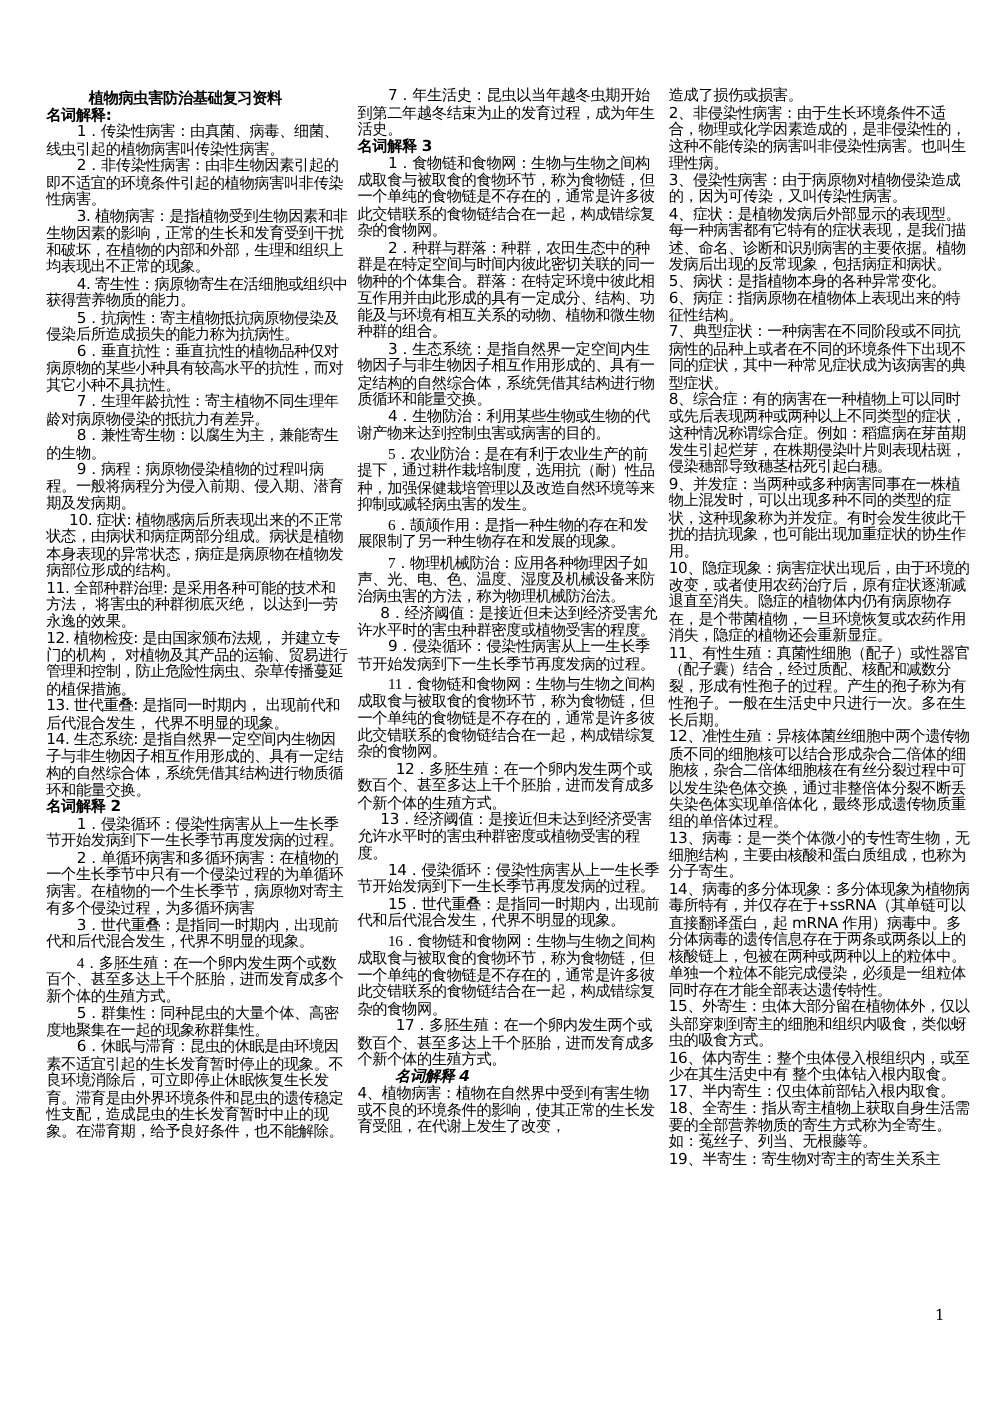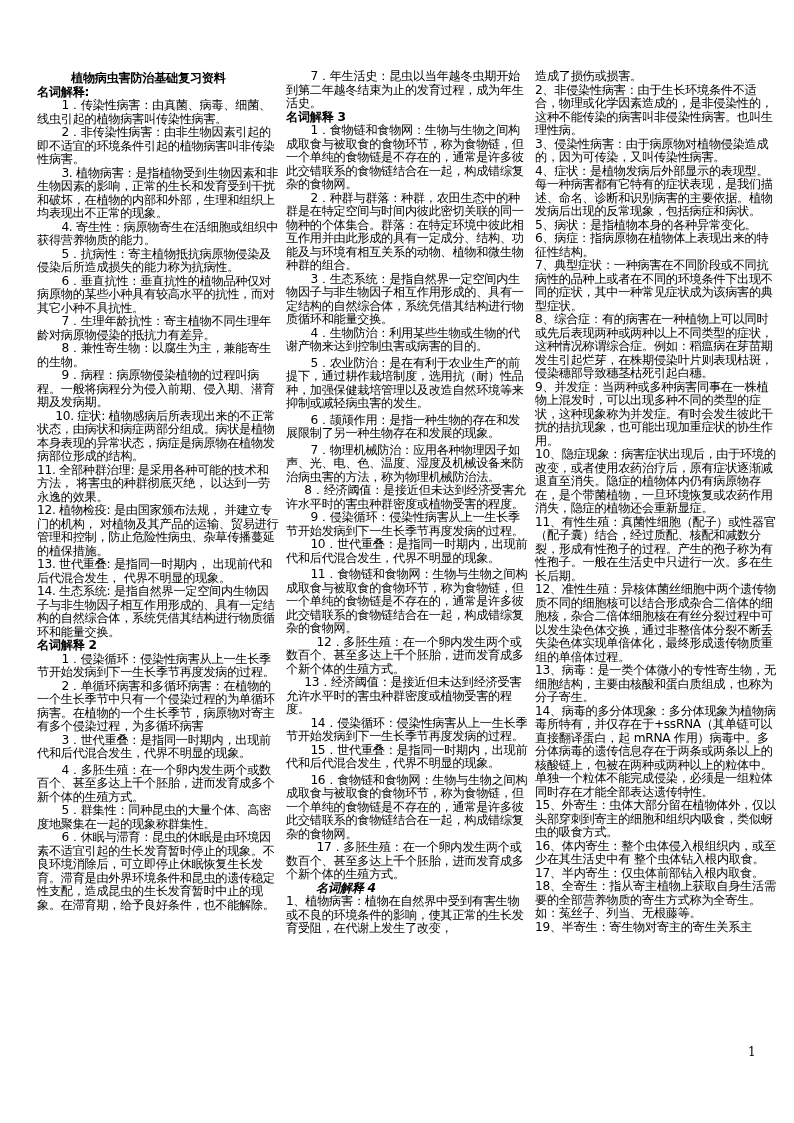--- a/index.html
+++ b/index.html
@@ -10,21 +10,21 @@
          letter-spacing:-0.3px; word-break:break-all; }
   .col1 { left:37px; top:72px; }
   .col2 { left:286px; }
   .col3 { left:535px; }
   .title { font-weight:bold; font-size:12.2px; text-align:left; padding-left:34px; }
   .h { font-weight:bold; }
   .h.indent { padding-left:30px;font-style:italic; }
   .p { margin:0; }
   .ind { text-indent:2em; }
   .ind1 { text-indent:1.5em; }
-  .gap { margin-top:3px; }
+  .gap { margin-top:3px;font-family:Liberation Serif, serif; }
   .pagenum { position:absolute; left:748px; top:1045px; font-family:"DejaVu Serif", serif; font-size:12px; }
 </style>
 </head>
 <body>
 
 <div class="page">
 
   <div class="col col1">
     <div class="title">植物病虫害防治基础复习资料</div>
     <div class="h">名词解释:</div>
@@ -56,30 +56,29 @@
     <div class="h">名词解释 3</div>
     <p class="p ind">1．食物链和食物网：生物与生物之间构成取食与被取食的食物环节，称为食物链，但一个单纯的食物链是不存在的，通常是许多彼此交错联系的食物链结合在一起，构成错综复杂的食物网。</p>
     <p class="p ind">2．种群与群落：种群，农田生态中的种群是在特定空间与时间内彼此密切关联的同一物种的个体集合。群落：在特定环境中彼此相互作用并由此形成的具有一定成分、结构、功能及与环境有相互关系的动物、植物和微生物种群的组合。</p>
     <p class="p ind">3．生态系统：是指自然界一定空间内生物因子与非生物因子相互作用形成的、具有一定结构的自然综合体，系统凭借其结构进行物质循环和能量交换。</p>
     <p class="p ind">4．生物防治：利用某些生物或生物的代谢产物来达到控制虫害或病害的目的。</p>
     <p class="p ind gap">5．农业防治：是在有利于农业生产的前提下，通过耕作栽培制度，选用抗（耐）性品种，加强保健栽培管理以及改造自然环境等来抑制或减轻病虫害的发生。</p>
     <p class="p ind gap">6．颉颃作用：是指一种生物的存在和发展限制了另一种生物存在和发展的现象。</p>
     <p class="p ind gap">7．物理机械防治：应用各种物理因子如声、光、电、色、温度、湿度及机械设备来防治病虫害的方法，称为物理机械防治法。</p>
     <p class="p ind1">8．经济阈值：是接近但未达到经济受害允许水平时的害虫种群密度或植物受害的程度。</p>
     <p class="p ind">9．侵染循环：侵染性病害从上一生长季节开始发病到下一生长季节再度发病的过程。</p>
-    <p class="p ind">10．世代重叠：是指同一时期内，出现前代和后代混合发生，代界不明显的现象。</p>
     <p class="p ind gap">11．食物链和食物网：生物与生物之间构成取食与被取食的食物环节，称为食物链，但一个单纯的食物链是不存在的，通常是许多彼此交错联系的食物链结合在一起，构成错综复杂的食物网。</p>
     <p class="p ind" style="text-indent:2.5em">12．多胚生殖：在一个卵内发生两个或数百个、甚至多达上千个胚胎，进而发育成多个新个体的生殖方式。</p>
     <p class="p ind1">13．经济阈值：是接近但未达到经济受害允许水平时的害虫种群密度或植物受害的程度。</p>
     <p class="p ind">14．侵染循环：侵染性病害从上一生长季节开始发病到下一生长季节再度发病的过程。</p>
     <p class="p ind">15．世代重叠：是指同一时期内，出现前代和后代混合发生，代界不明显的现象。</p>
     <p class="p ind gap">16．食物链和食物网：生物与生物之间构成取食与被取食的食物环节，称为食物链，但一个单纯的食物链是不存在的，通常是许多彼此交错联系的食物链结合在一起，构成错综复杂的食物网。</p>
     <p class="p ind" style="text-indent:2.5em">17．多胚生殖：在一个卵内发生两个或数百个、甚至多达上千个胚胎，进而发育成多个新个体的生殖方式。</p>
     <div class="h indent">名词解释 4</div>
-    <p class="p">1、植物病害：植物在自然界中受到有害生物或不良的环境条件的影响，使其正常的生长发育受阻，在代谢上发生了改变，</p>
+    <p class="p">4、植物病害：植物在自然界中受到有害生物或不良的环境条件的影响，使其正常的生长发育受阻，在代谢上发生了改变，</p>
   </div>
 
   <div class="col col3">
     <p class="p">造成了损伤或损害。</p>
     <p class="p">2、非侵染性病害：由于生长环境条件不适合，物理或化学因素造成的，是非侵染性的，这种不能传染的病害叫非侵染性病害。也叫生理性病。</p>
     <p class="p">3、侵染性病害：由于病原物对植物侵染造成的，因为可传染，又叫传染性病害。</p>
     <p class="p">4、症状：是植物发病后外部显示的表现型。每一种病害都有它特有的症状表现，是我们描述、命名、诊断和识别病害的主要依据。植物发病后出现的反常现象，包括病症和病状。</p>
     <p class="p">5、病状：是指植物本身的各种异常变化。</p>
     <p class="p">6、病症：指病原物在植物体上表现出来的特征性结构。</p>
     <p class="p">7、典型症状：一种病害在不同阶段或不同抗病性的品种上或者在不同的环境条件下出现不同的症状，其中一种常见症状成为该病害的典型症状。</p>

